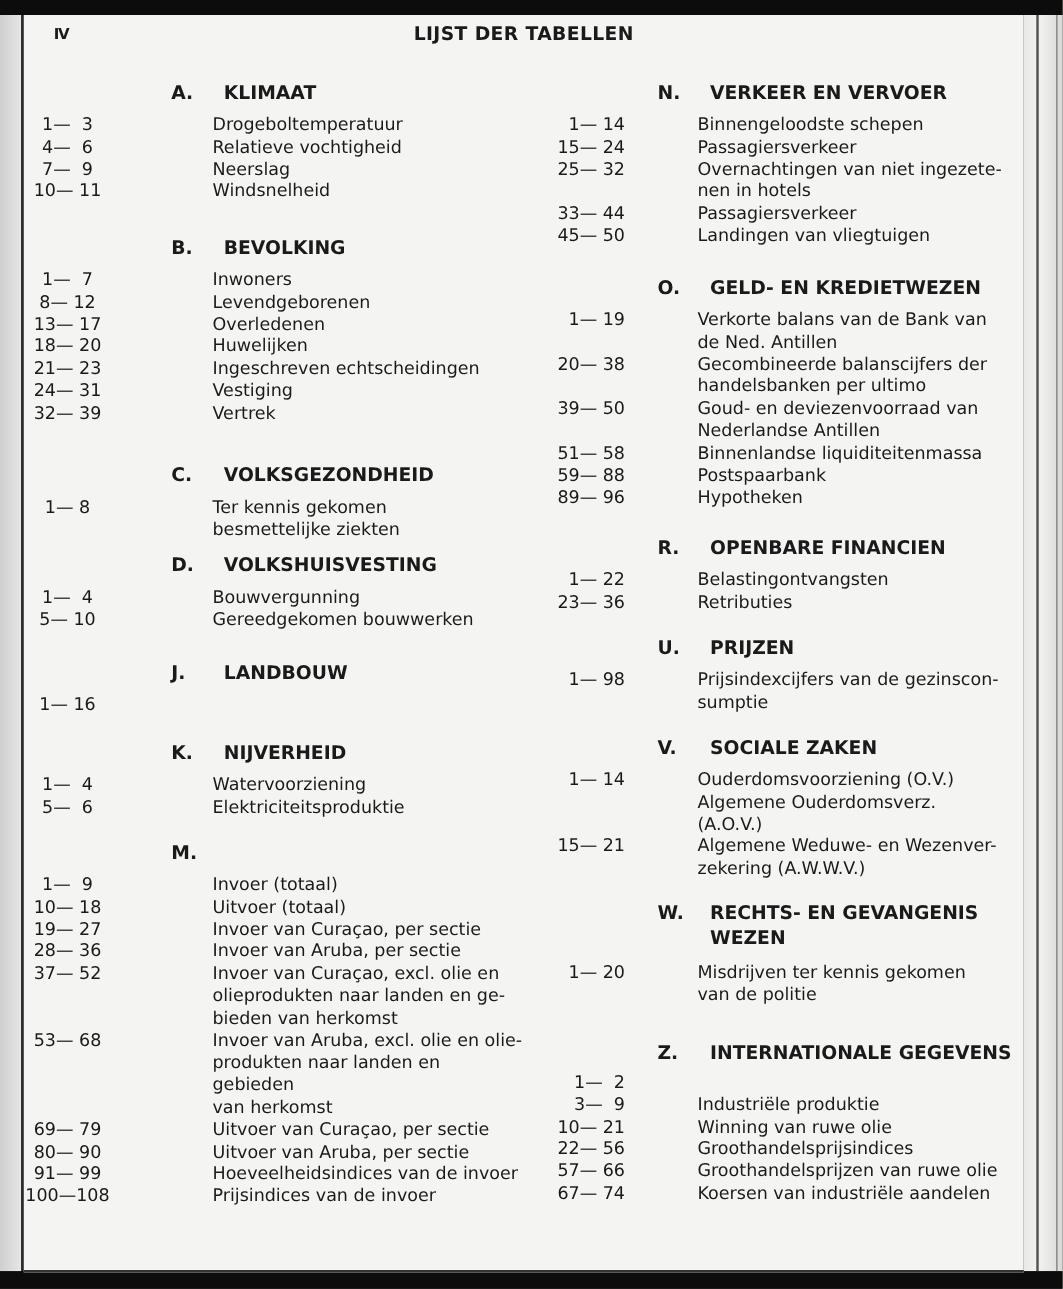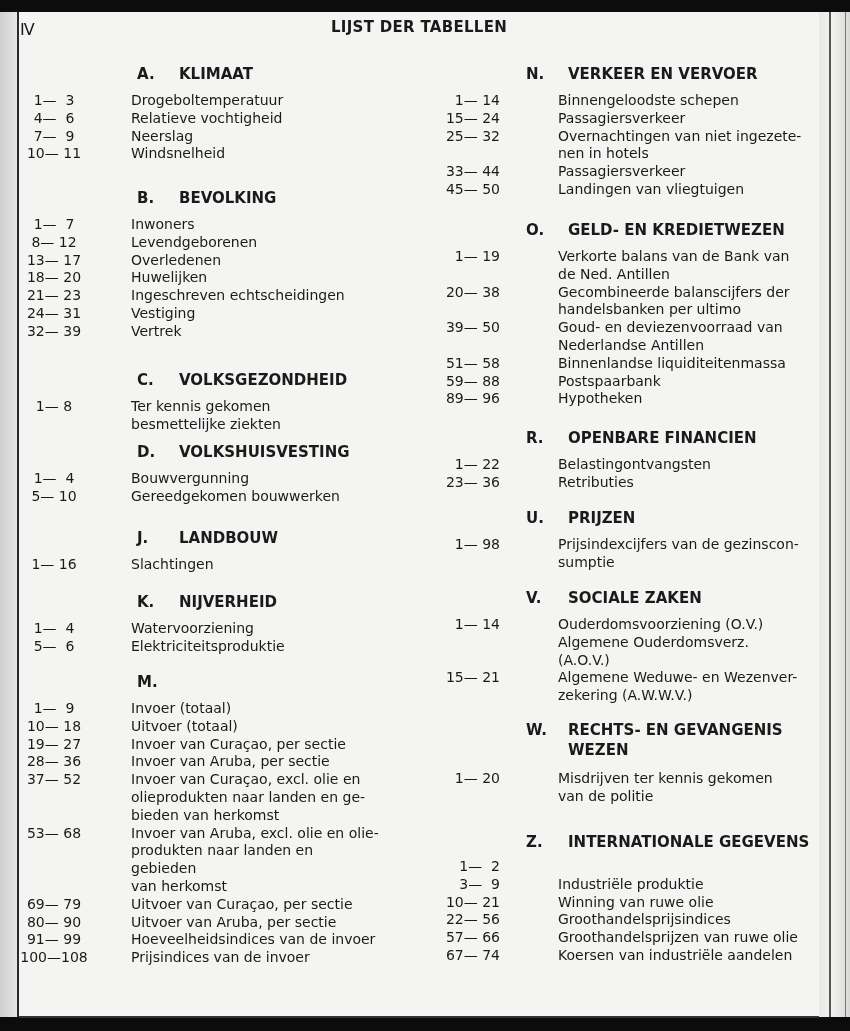--- a/index.html
+++ b/index.html
@@ -26,22 +26,22 @@
     position: absolute; left: 819px; top: 12px; width: 31px; height: 1005px;
     background: linear-gradient(to right, #e8e8e6, #f2f2f0 40%, #d8d8d6);
   }
   .right-edge .rule {
     position: absolute; left: 10px; top: 0; width: 2px; height: 1005px; background: #555;
   }
   .right-edge .rule2 {
     position: absolute; left: 26px; top: 0; width: 1px; height: 1005px; background: #777;
   }
   .page-num {
-    position: absolute; left: 1px; top: 8px;
-    font-size: 16px; font-weight: normal; letter-spacing: -1px;
+    position: absolute; left: 24px; top: 8px;
+    font-size: 12px; font-weight: bold; letter-spacing: -1px;
   }
   .page-title {
     position: absolute; left: 0; width: 800px; top: 6px; text-align: center;
     font-size: 15px; font-weight: bold; letter-spacing: 0.3px;
   }
   .col { position: absolute; top: 52px; }
   .col-left { left: 0; width: 400px; }
   .col-right { left: 406px; width: 394px; }
 
   .section { margin-bottom: 0; }
@@ -52,21 +52,21 @@
   .sec-letter { width: 42px; text-align: left; }
   .sec-title { white-space: pre-line; }
   .col-left .sec-head { padding-left: 118px; }
   .col-right .sec-head { padding-left: 101px; }
 
   .row { display: flex; font-size: 14px; line-height: 17.8px; }
   .range { text-align: right; white-space: pre; flex: none; }
   .col-left .range { width: 70px; text-align: center; }
   .col-right .range { width: 75px; }
   .label { white-space: pre-line; }
-  .col-left .label { margin-left: 42px; width: 248px; }
+  .col-left .label { margin-left: 81px; width: 248px; }
   .col-right .label { margin-left: 58px; width: 250px; }
 </style>
 </head>
 <body>
 
 <div class="scan-top"></div>
 <div class="left-strip"></div>
 <div class="right-edge">
   <div class="rule"></div>
   <div class="rule2"></div>
@@ -164,21 +164,20 @@
         </div>
       </div>
       <div class="section" style="position: absolute; left: 0px; width: 100%; top: 464px;">
         <div class="sec-head">
           <span class="sec-letter">J.</span>
           <span class="sec-title">LANDBOUW</span>
         </div>
         <div style="height: 8px;"></div>
         <div class="row">
           <span class="range">1— 16</span>
-          <span class="label">Slachtingen</span>
         </div>
       </div>
       <div class="section" style="position: absolute; left: 0px; width: 100%; top: 528px;">
         <div class="sec-head">
           <span class="sec-letter">K.</span>
           <span class="sec-title">NIJVERHEID</span>
         </div>
         <div style="height: 8px;"></div>
         <div class="row">
           <span class="range">1—  4</span>

